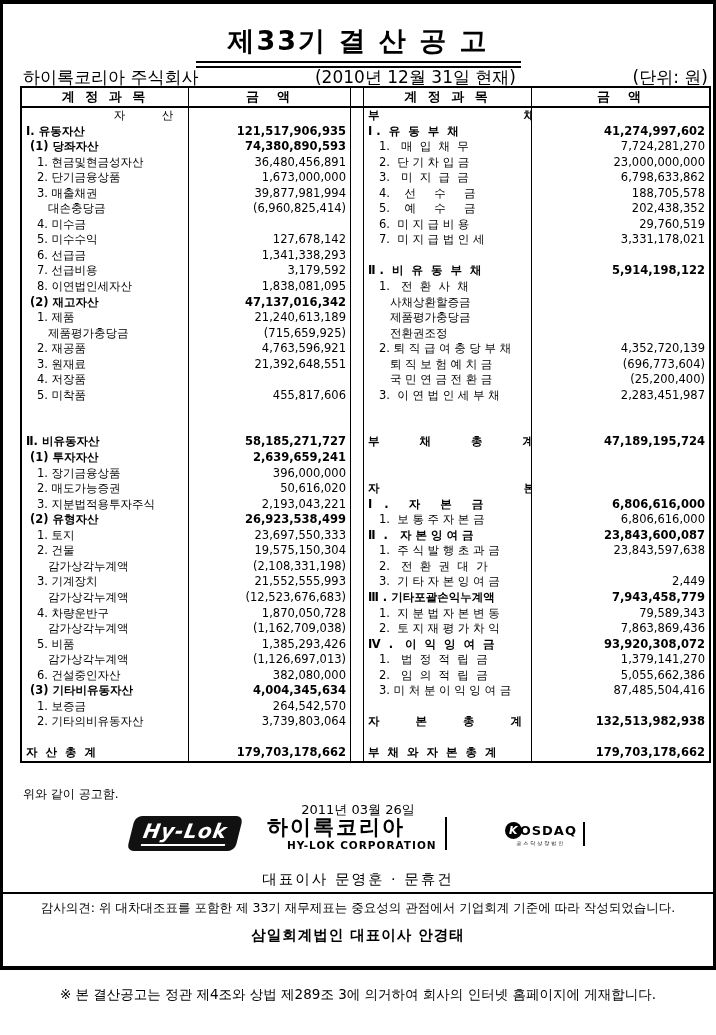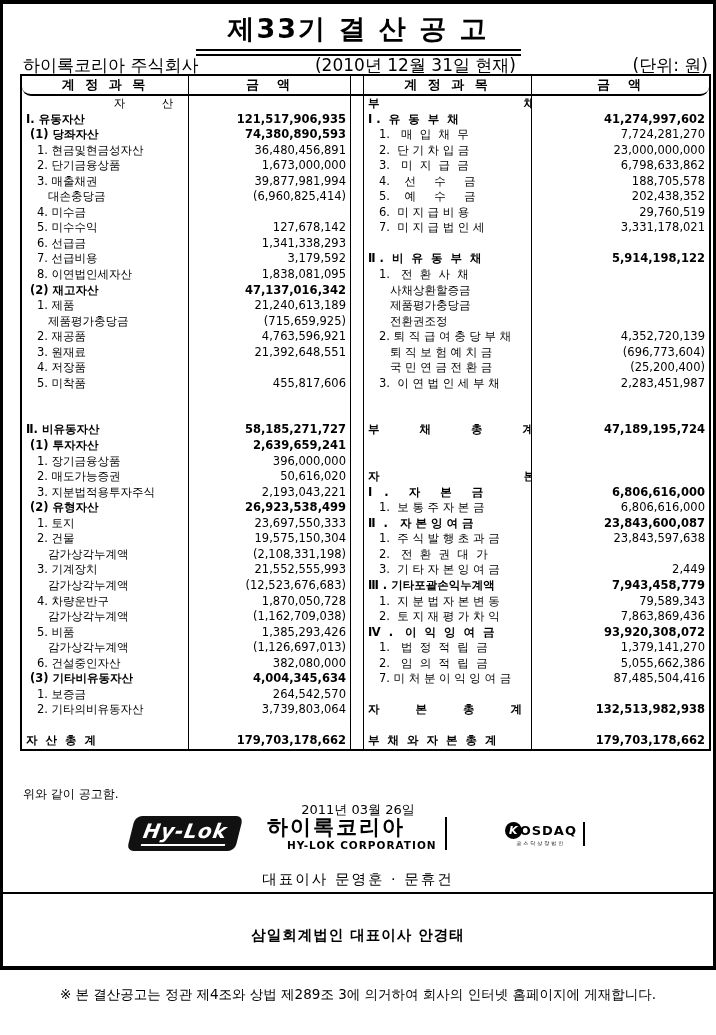--- a/index.html
+++ b/index.html
@@ -1,28 +1,28 @@
 <!DOCTYPE html>
 <html><head>
 <meta charset="utf-8">
 <style>
   html,body{margin:0;padding:0;background:#fff;}
   body{width:716px;height:1035px;position:relative;font-family:"DejaVu Sans",sans-serif;color:#000;}
   .frame{position:absolute;left:0;top:0;width:716px;height:970px;box-sizing:border-box;
          border-top:4px solid #000;border-bottom:4px solid #000;border-left:3px solid #000;border-right:3px solid #000;
          background:#fff;}
-  .title{margin-top:8px;text-align:center;font-size:27px;font-weight:bold;letter-spacing:2px;line-height:34px;}
+  .title{margin-top:20px;text-align:center;font-size:27px;font-weight:bold;letter-spacing:2px;line-height:34px;}
   .title-underline{width:325px;height:3px;margin:3px auto 0;border-top:2px solid #000;border-bottom:2px solid #000;}
   .subtitle{margin-top:15px;text-align:center;font-size:17px;letter-spacing:6px;line-height:22px;}
   .info-row{margin:2px 5px 0 20px;height:15px;display:flex;justify-content:space-between;align-items:flex-end;font-size:17px;line-height:15px;}
   .info-row .mid{flex:0 0 auto;}
   
   .fs-table{margin:1px 0 0 17px;width:687px;border:2px solid #000;box-sizing:content-box;}
   .trow{display:flex;height:15.55px;}
-  .trow.head{height:18px;border-bottom:2px solid #000;font-weight:bold;border-radius:9px;}
+  .trow.head{height:18px;border-bottom:2px solid #000;font-weight:bold;}
   .cell{box-sizing:border-box;white-space:pre;overflow:hidden;font-size:11.5px;line-height:15.4px;}
   .head .cell{font-size:13px;line-height:17px;text-align:center;letter-spacing:3px;}
   .c1{width:167px;border-right:1px solid #000;padding-left:4px;}
   .c2{width:162px;border-right:1px solid #000;text-align:right;padding-right:4px;}
   .c3{width:13px;border-right:1px solid #000;}
   .c4{width:168px;border-right:1px solid #000;padding-left:4px;}
   .c5{width:177px;text-align:right;padding-right:4px;}
   .head .c1,.head .c4{padding-left:0;}
   .head .c2,.head .c5{padding-right:0;text-align:center;}
   .b{font-weight:bold;}
@@ -326,21 +326,21 @@
           <div class="cell c1">   6. 건설중인자산</div>
           <div class="cell c2">382,080,000</div>
           <div class="cell c3"></div>
           <div class="cell c4">   2.   임  의  적  립  금</div>
           <div class="cell c5">5,055,662,386</div>
         </div>
         <div class="trow">
           <div class="cell c1 b"> (3) 기타비유동자산</div>
           <div class="cell c2 b">4,004,345,634</div>
           <div class="cell c3"></div>
-          <div class="cell c4">   7. 미 처 분 이 익 잉 여 금</div>
+          <div class="cell c4">   3. 미 처 분 이 익 잉 여 금</div>
           <div class="cell c5">87,485,504,416</div>
         </div>
         <div class="trow">
           <div class="cell c1">   1. 보증금</div>
           <div class="cell c2">264,542,570</div>
           <div class="cell c3"></div>
           <div class="cell c4"></div>
           <div class="cell c5"></div>
         </div>
         <div class="trow">
@@ -382,17 +382,18 @@
       <div class="row1">
         <span class="circle">K</span>
         <span class="word">OSDAQ</span>
       </div>
       <div class="sub">코스닥상장법인</div>
     </div>
   </div>
 
   <div class="ceo-line">대표이사    문영훈 · 문휴건</div>
   <div class="audit-divider"></div>
+  <div class="audit">감사의견: 위 대차대조표를 포함한 제 33기 재무제표는 중요성의 관점에서 기업회계 기준에 따라 작성되었습니다.</div>
   <div class="auditor">삼일회계법인 대표이사 안경태</div>
 
 </div>
 
 <div class="legal">※ 본 결산공고는 정관 제4조와 상법 제289조 3에 의거하여 회사의 인터넷 홈페이지에 게재합니다.</div>
 
 </body></html>

